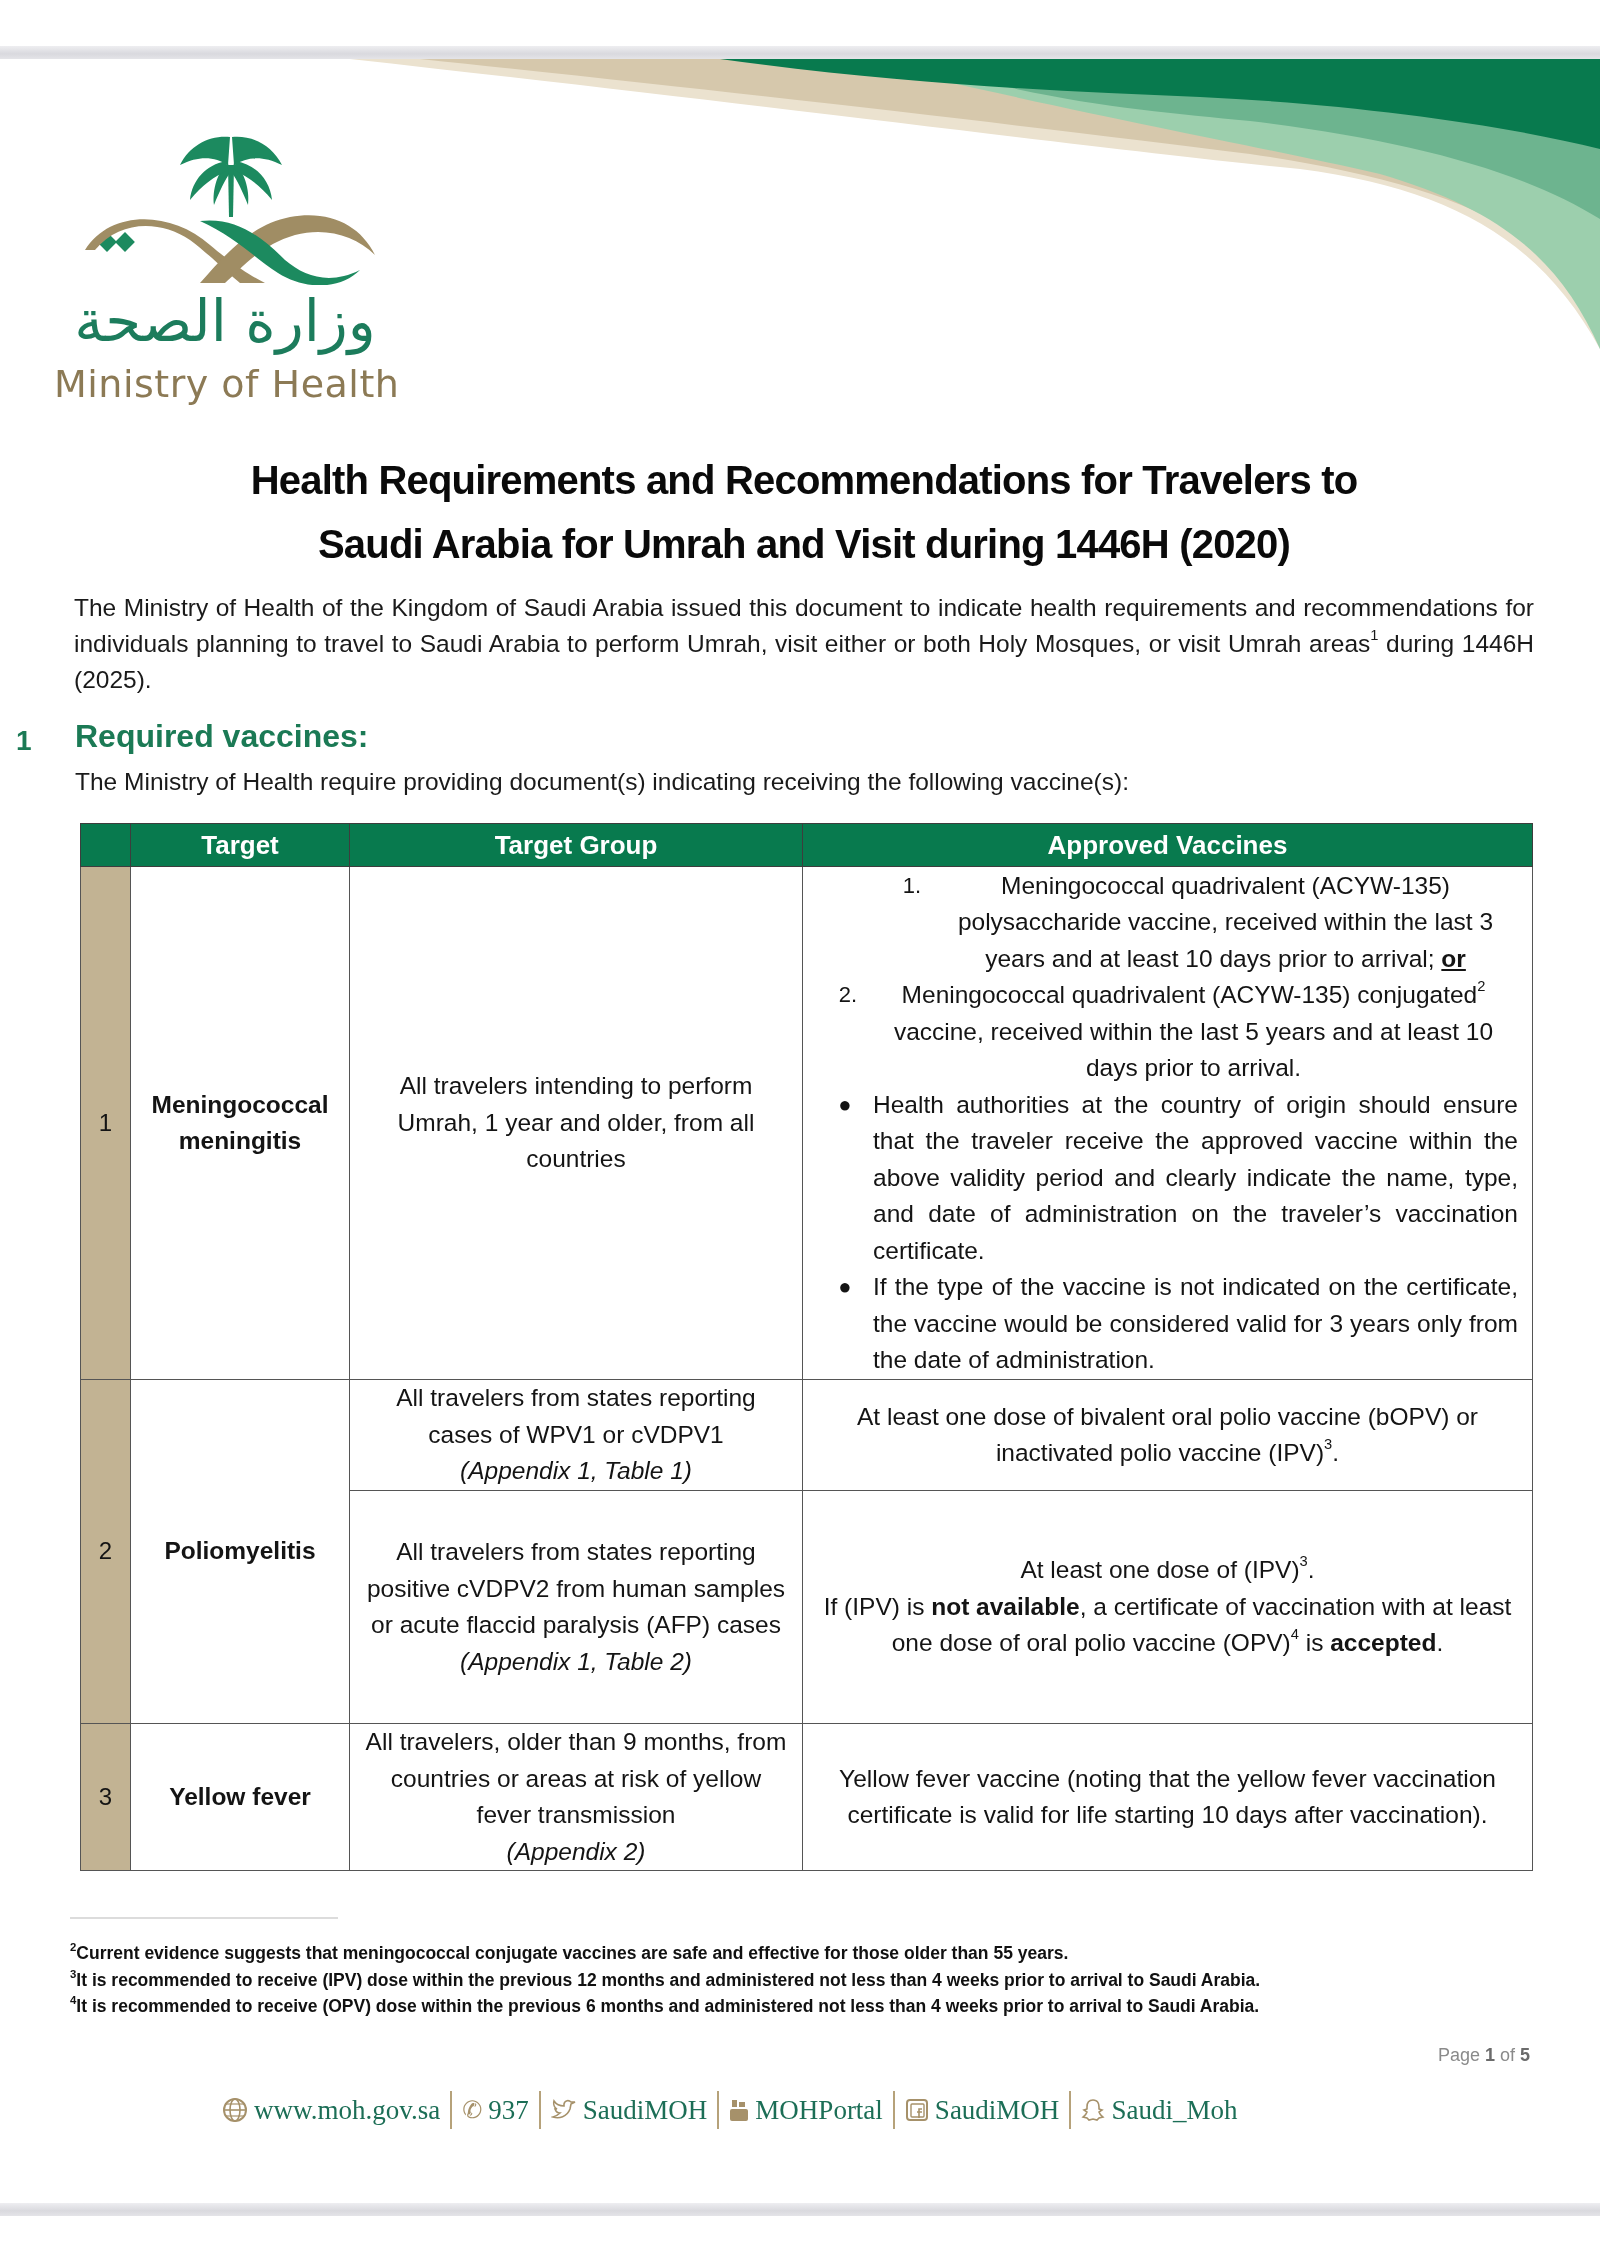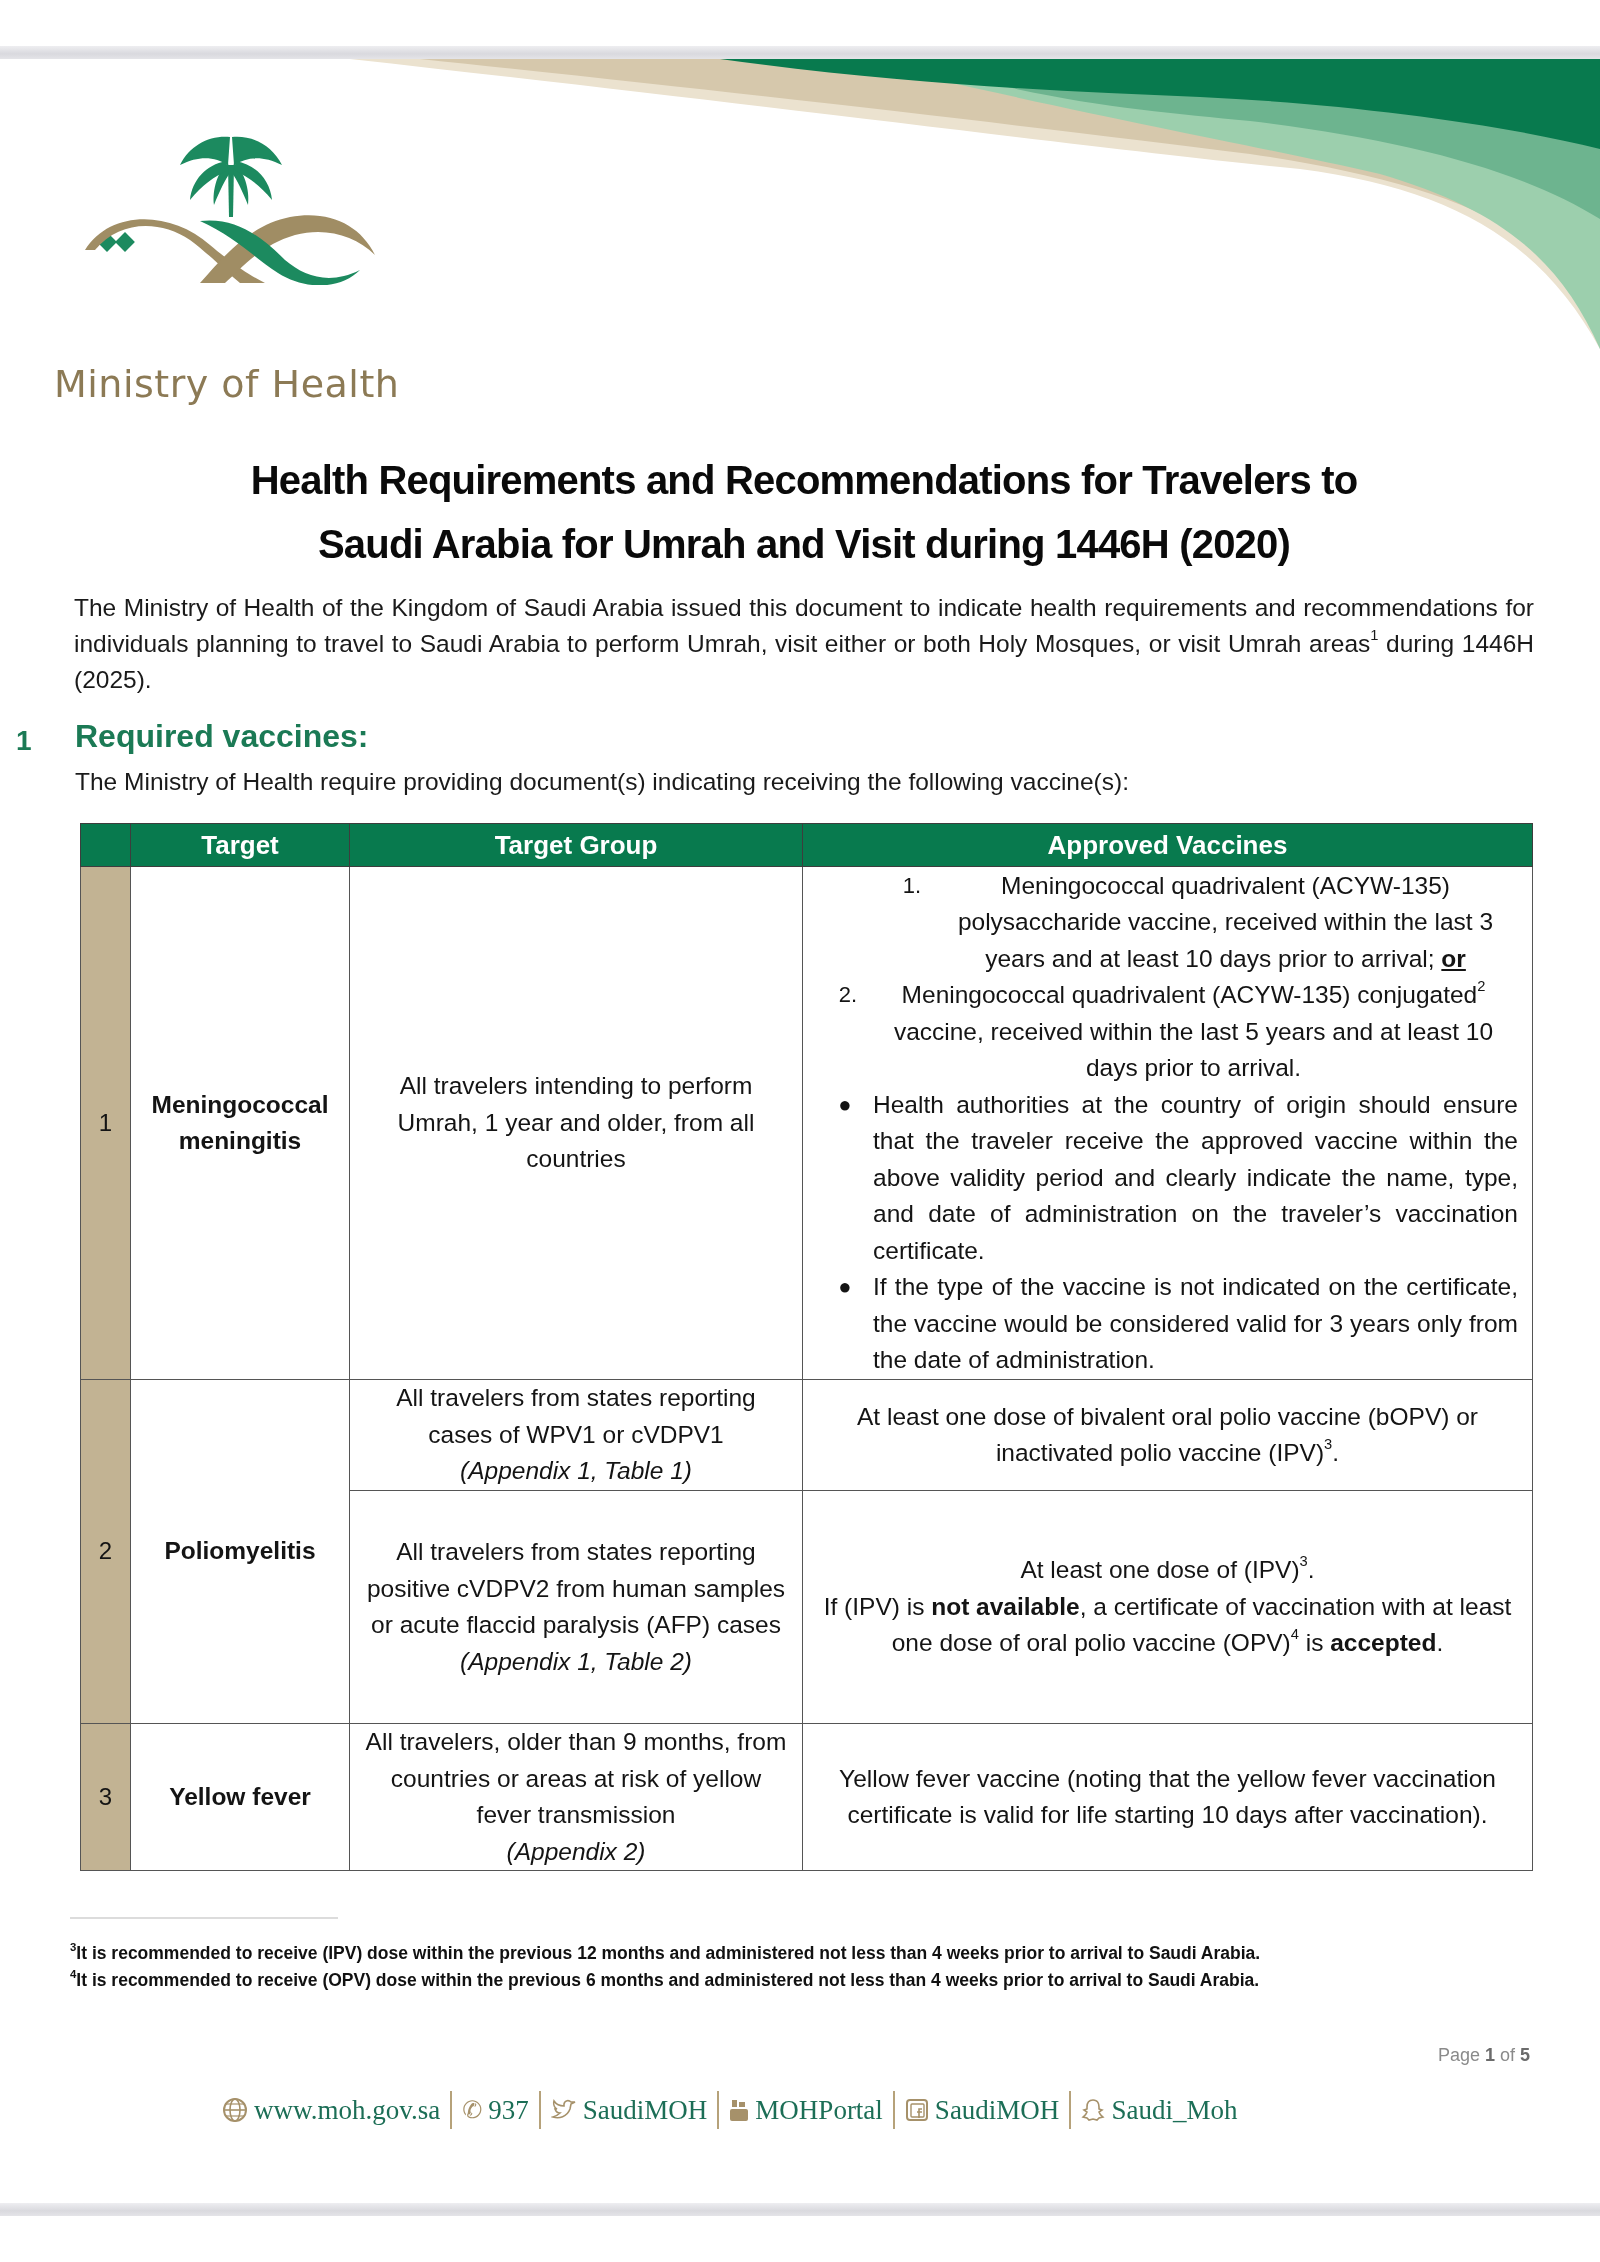--- a/index.html
+++ b/index.html
@@ -121,20 +121,21 @@
       <path d="M176 36 C156 40 142 55 140 75 C152 60 164 52 178 45 Z"></path>
       <path d="M186 36 C206 40 220 55 222 75 C210 60 198 52 184 45 Z"></path>
       <path d="M178 40 L184 40 L183 92 L179 92 Z"></path>
       <rect x="50" y="110" width="14" height="14" transform="rotate(45 57 117)"></rect>
       <rect x="68" y="110" width="14" height="14" transform="rotate(45 75 117)"></rect>
     </g>
     <path d="M35 125 C60 85 120 85 160 120 C190 145 200 150 215 158 L190 158 C180 150 160 130 140 115 C110 95 70 95 45 125 Z" fill="#a08d64"></path>
     <path d="M150 158 C175 130 200 100 240 92 C280 85 310 100 325 130 C305 110 275 102 245 110 C210 120 190 145 175 158 Z" fill="#a08d64"></path>
     <path d="M150 96 C185 92 210 110 235 135 C255 152 280 160 310 145 C290 165 255 165 228 148 C205 133 185 112 150 96 Z" fill="#1c8a5f"></path>
   </svg>
+  <div class="logo-ar">وزارة الصحة</div>
   <div class="logo-en">Ministry of Health</div>
 </div>
 
 <div class="title">
   <div>Health Requirements and Recommendations for Travelers to</div>
   <div>Saudi Arabia for Umrah and Visit during 1446H (2020)</div>
 </div>
 
 <div class="intro"><span>The Ministry of Health of the Kingdom of Saudi Arabia issued this document to indicate health requirements and recommendations for individuals planning to travel to Saudi Arabia to perform Umrah, visit either or both Holy Mosques, or visit Umrah areas</span><sup>1</sup><span> during 1446H (2025).</span></div>
 
@@ -213,20 +214,21 @@
         <div>All travelers, older than 9 months, from countries or areas at risk of yellow fever transmission</div>
         <div class="it">(Appendix 2)</div>
       </td>
       <td>Yellow fever vaccine (noting that the yellow fever vaccination certificate is valid for life starting 10 days after vaccination).</td>
     </tr>
   </tbody>
 </table>
 
 <div class="fn-rule"></div>
 <div class="footnotes">
+  <div><sup>2</sup><span>Current evidence suggests that meningococcal conjugate vaccines are safe and effective for those older than 55 years.</span></div>
   <div><sup>3</sup><span>It is recommended to receive (IPV) dose within the previous 12 months and administered not less than 4 weeks prior to arrival to Saudi Arabia.</span></div>
   <div><sup>4</sup><span>It is recommended to receive (OPV) dose within the previous 6 months and administered not less than 4 weeks prior to arrival to Saudi Arabia.</span></div>
 </div>
 
 <div class="page-no"><span>Page </span><span class="pb">1</span><span> of </span><span class="pb">5</span></div>
 
 <div class="social">
   <span class="ic">
       <svg width="26" height="26" viewBox="0 0 26 26">
         <circle cx="13" cy="13" r="11" fill="none" stroke="#a6916a" stroke-width="2"></circle>

